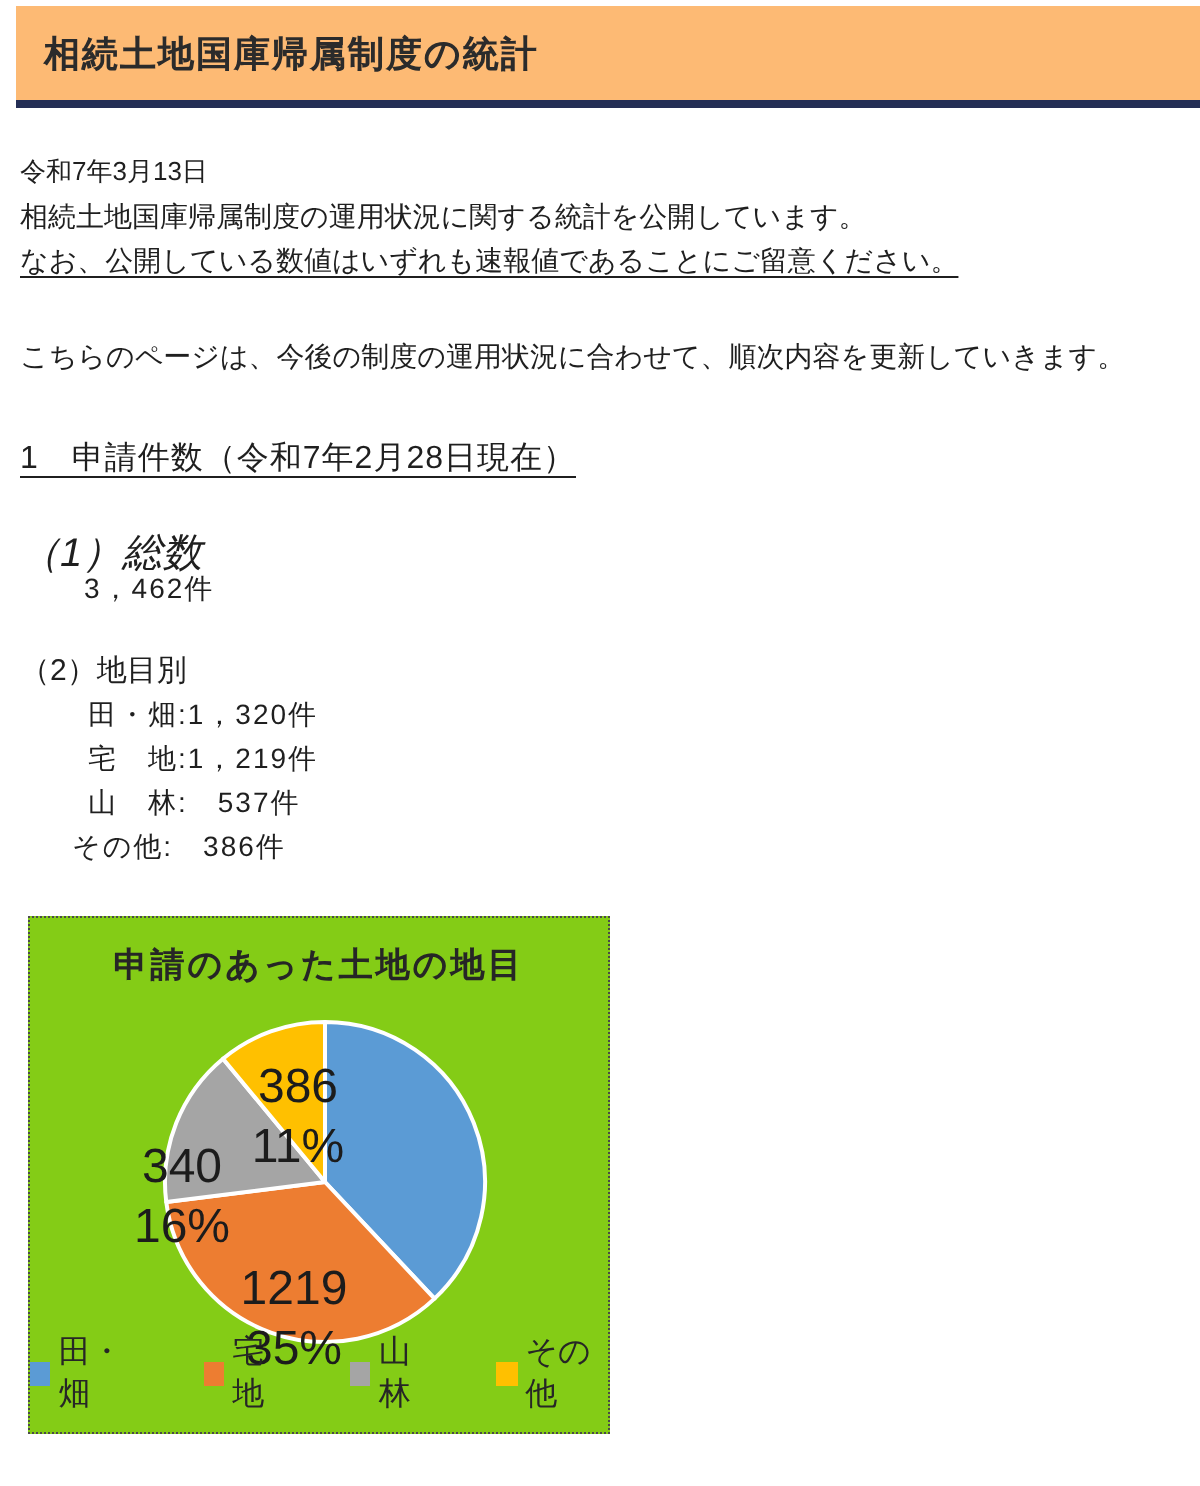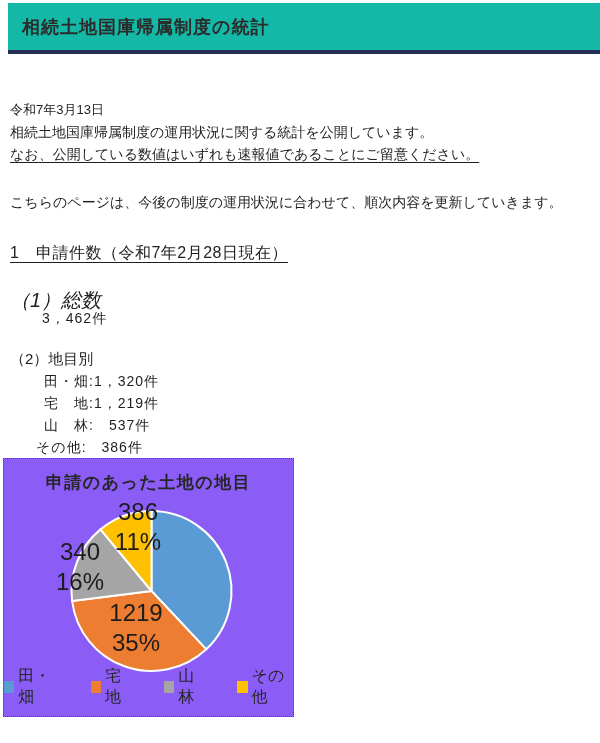--- a/index.html
+++ b/index.html
@@ -8,61 +8,62 @@
     position:relative;
     background:#ffffff;
     font-family:"Liberation Sans","DejaVu Sans",sans-serif;
     color:#1f1f1f;
     overflow:hidden;
   }
 
   
   .banner {
     position:absolute; top:3px; left:8px; right:0; height:51px;
-    background:#14b8a6;
+    background:#fdba74;
     border-bottom:4px solid #242e55;
     display:flex; align-items:center;
   }
   .banner-title {
     font-size:18px; font-weight:bold; color:#2b2b2b;
     padding-left:14px; letter-spacing:1px;
   }
 
   
-  .txt { position:absolute; left:10px; white-space:nowrap;margin-top:24px; }
+  .txt { position:absolute; left:10px; white-space:nowrap; }
   .date-line   { top:77px;  font-size:13px; }
   .intro-1     { top:100px; font-size:14px; }
   .intro-2     { top:122px; font-size:14px; text-decoration:underline; text-underline-offset:3px; }
   .update-note { top:170px; font-size:14px; }
   .sec-heading { top:219px; font-size:16px; font-weight:normal;
                  text-decoration:underline; text-underline-offset:4px; letter-spacing:0.5px; }
   .sub-label-1 { top:263px; font-size:20px;font-style:italic; }
   .sub-value-1 { top:286px; left:42px; font-size:14px; letter-spacing:1px; }
   .sub-label-2 { top:326px; font-size:15px; }
   .lot-item-0  { top:349px; left:44px; font-size:14px; letter-spacing:1px; }
   .lot-item-1  { top:371px; left:44px; font-size:14px; letter-spacing:1px; }
   .lot-item-2  { top:393px; left:44px; font-size:14px; letter-spacing:1px; }
   .lot-item-3  { top:415px; left:36px; font-size:14px; letter-spacing:1px; }
 
   
   .chart-box {
-    position:absolute; top:458px; left:3px; width:291px; height:259px;
+    position:absolute; top:458px; left:14px; width:291px; height:259px;
     border:1px dotted #4a4a4a;
-    background:#8b5cf6;
+    background:#84cc16;
   }
   .chart-title {
     position:absolute; top:12px; left:0; width:100%;
     text-align:center; font-size:17px; font-weight:bold;
     letter-spacing:1.5px; color:#262626;
   }
   .pie-svg { position:absolute; top:0; left:0; }
   .plabel {
     position:absolute; transform:translateX(-50%);
     text-align:center; font-size:24px; line-height:30px; color:#1c1c1c;
     white-space:nowrap;
+    margin-top:32px;
   }
   .plabel-0 { left:198px; top:74px; }   
   .plabel-1 { left:132px; top:139px; }  
   .plabel-2 { left:76px;  top:78px; }   
   .plabel-3 { left:134px; top:38px; }   
 
   .legend {
     position:absolute; left:0; bottom:8px; width:100%;
     display:flex; justify-content:center; align-items:center; gap:32px;
     font-size:16px; color:#262626;

